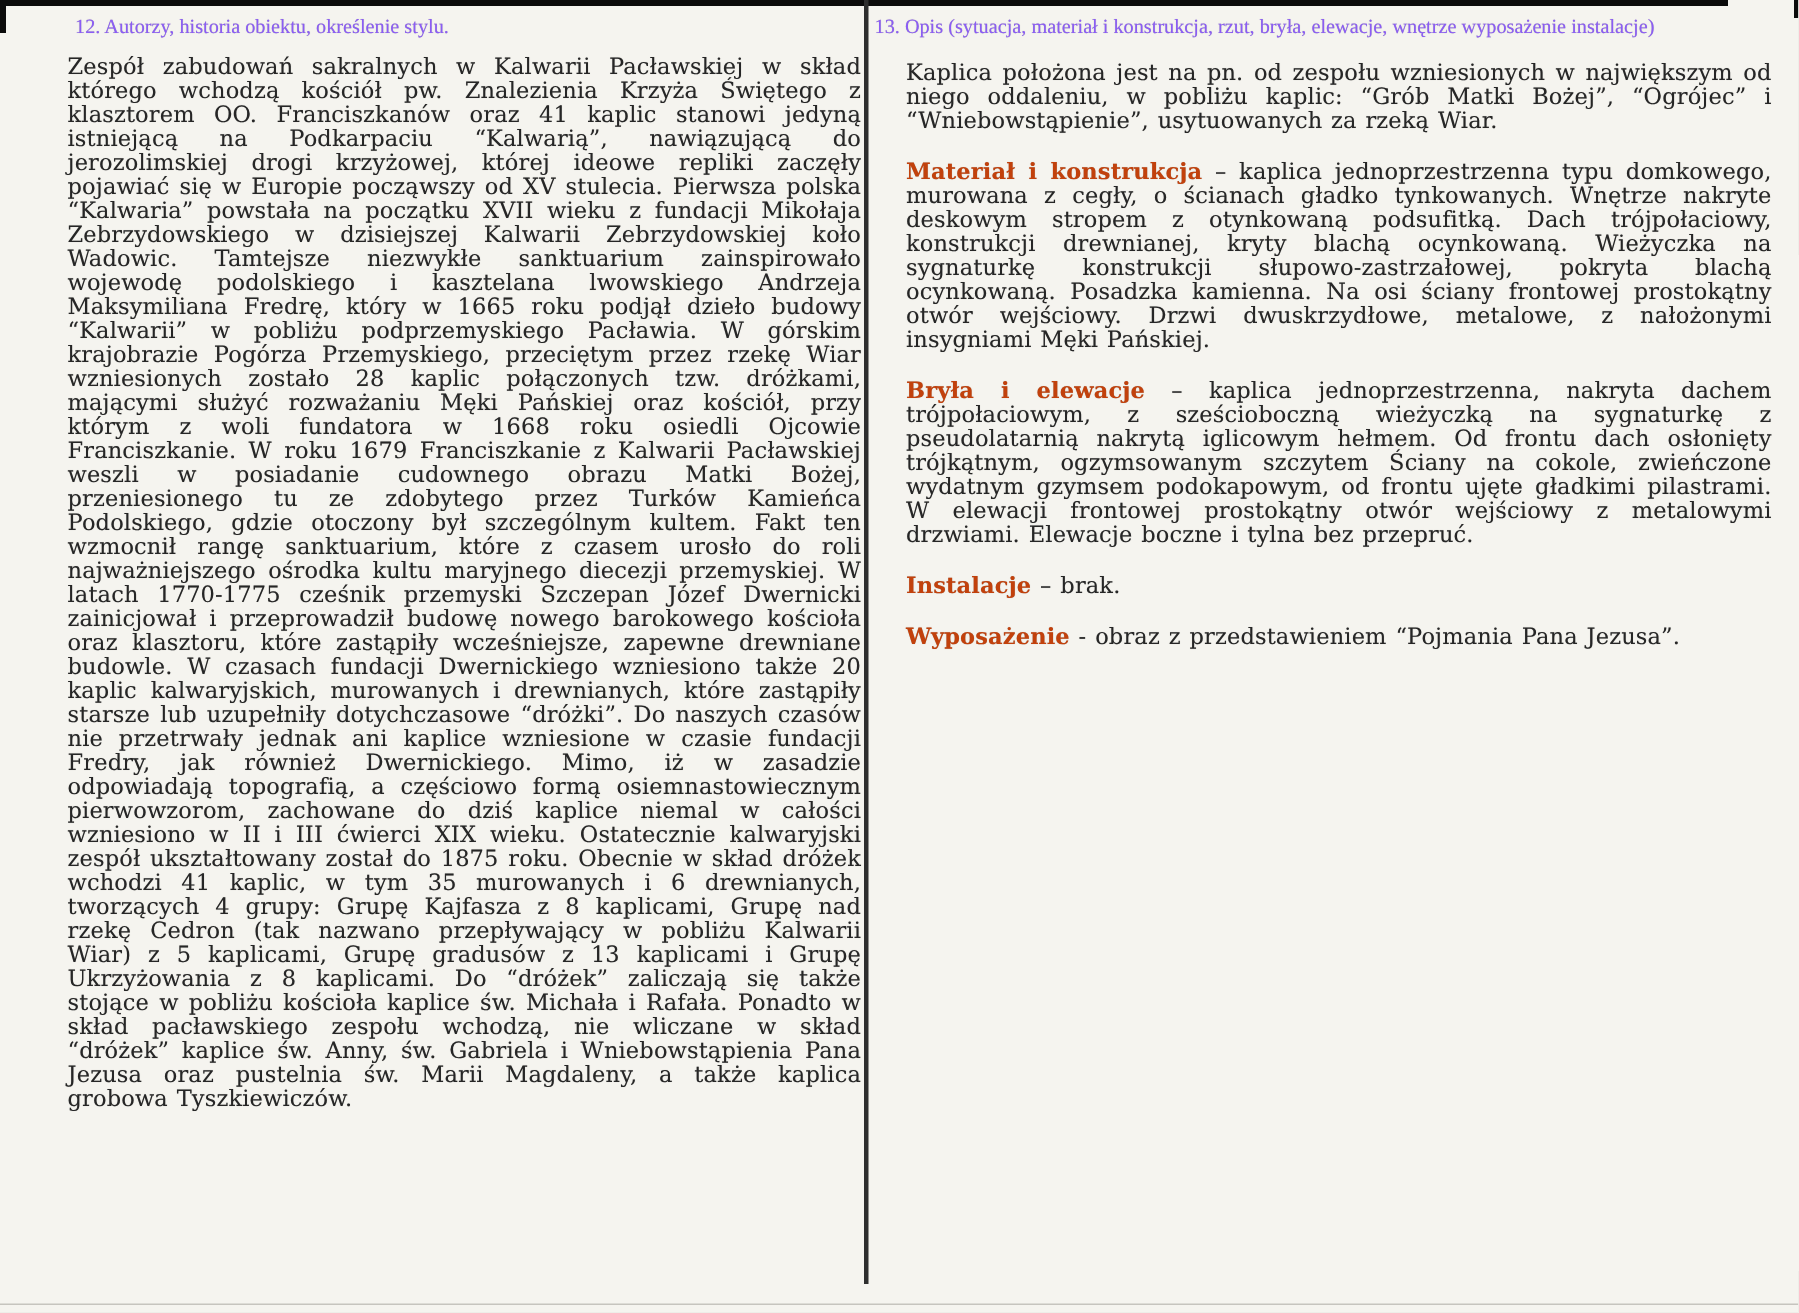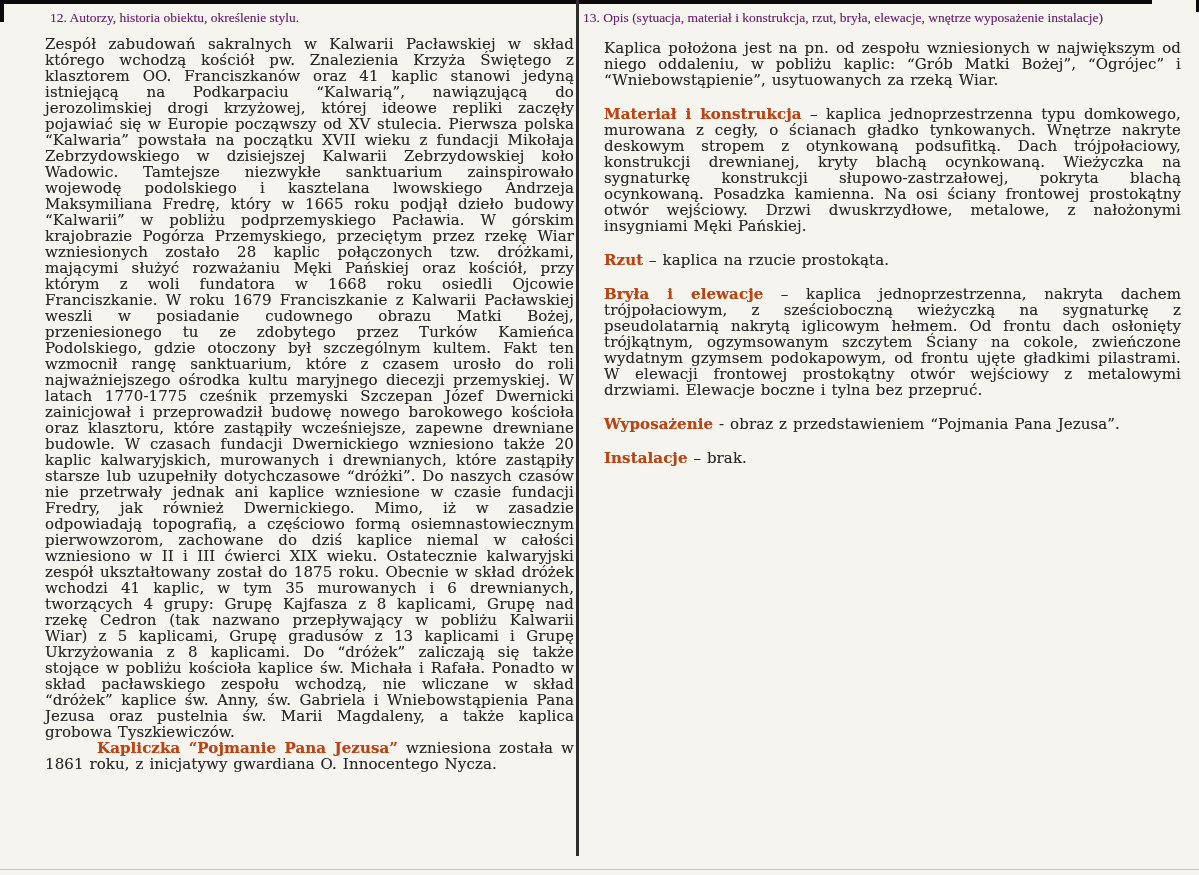--- a/index.html
+++ b/index.html
@@ -43,21 +43,21 @@
     width: 3px; height: 856px;
     background: #2e2e2e;
   }
   
   .col-header {
     position: absolute;
     top: 10px;
     font-family: "Liberation Serif", serif;
     font-size: 13.5px;
     line-height: 16px;
-    color: #701a75;
+    color: #8b5cf6;
     white-space: nowrap;
   }
   .col-header.left  { left: 50px; }
   .col-header.right { left: 583px; text-align: center; }
   
   .text-col {
     position: absolute;
   }
   .text-col.left {
     left: 45px; top: 36px; width: 529px;
@@ -95,39 +95,33 @@
   <div class="scan-bottom-line"></div>
 
   <div class="column-divider"></div>
 
   <div class="col-header left">12. Autorzy, historia obiektu, określenie stylu.</div>
 
   <div class="col-header right">13. Opis (sytuacja, materiał i konstrukcja, rzut, bryła, elewacje, wnętrze wyposażenie instalacje)</div>
 
   <div class="text-col left">
     <p class="body">Zespół zabudowań sakralnych w Kalwarii Pacławskiej w skład którego wchodzą kościół pw. Znalezienia Krzyża Świętego z klasztorem OO. Franciszkanów oraz 41 kaplic stanowi jedyną istniejącą na Podkarpaciu “Kalwarią”, nawiązującą do jerozolimskiej drogi krzyżowej, której ideowe repliki zaczęły pojawiać się w Europie począwszy od XV stulecia. Pierwsza polska “Kalwaria” powstała na początku XVII wieku z fundacji Mikołaja Zebrzydowskiego w dzisiejszej Kalwarii Zebrzydowskiej koło Wadowic. Tamtejsze niezwykłe sanktuarium zainspirowało wojewodę podolskiego i kasztelana lwowskiego Andrzeja Maksymiliana Fredrę, który w 1665 roku podjął dzieło budowy “Kalwarii” w pobliżu podprzemyskiego Pacławia. W górskim krajobrazie Pogórza Przemyskiego, przeciętym przez rzekę Wiar wzniesionych zostało 28 kaplic połączonych tzw. dróżkami, mającymi służyć rozważaniu Męki Pańskiej oraz kościół, przy którym z woli fundatora w 1668 roku osiedli Ojcowie Franciszkanie. W roku 1679 Franciszkanie z Kalwarii Pacławskiej weszli w posiadanie cudownego obrazu Matki Bożej, przeniesionego tu ze zdobytego przez Turków Kamieńca Podolskiego, gdzie otoczony był szczególnym kultem. Fakt ten wzmocnił rangę sanktuarium, które z czasem urosło do roli najważniejszego ośrodka kultu maryjnego diecezji przemyskiej. W latach 1770-1775 cześnik przemyski Szczepan Józef Dwernicki zainicjował i przeprowadził budowę nowego barokowego kościoła oraz klasztoru, które zastąpiły wcześniejsze, zapewne drewniane budowle. W czasach fundacji Dwernickiego wzniesiono także 20 kaplic kalwaryjskich, murowanych i drewnianych, które zastąpiły starsze lub uzupełniły dotychczasowe “dróżki”. Do naszych czasów nie przetrwały jednak ani kaplice wzniesione w czasie fundacji Fredry, jak również Dwernickiego. Mimo, iż w zasadzie odpowiadają topografią, a częściowo formą osiemnastowiecznym pierwowzorom, zachowane do dziś kaplice niemal w całości wzniesiono w II i III ćwierci XIX wieku. Ostatecznie kalwaryjski zespół ukształtowany został do 1875 roku. Obecnie w skład dróżek wchodzi 41 kaplic, w tym 35 murowanych i 6 drewnianych, tworzących 4 grupy: Grupę Kajfasza z 8 kaplicami, Grupę nad rzekę Cedron (tak nazwano przepływający w pobliżu Kalwarii Wiar) z 5 kaplicami, Grupę gradusów z 13 kaplicami i Grupę Ukrzyżowania z 8 kaplicami. Do “dróżek” zaliczają się także stojące w pobliżu kościoła kaplice św. Michała i Rafała. Ponadto w skład pacławskiego zespołu wchodzą, nie wliczane w skład “dróżek” kaplice św. Anny, św. Gabriela i Wniebowstąpienia Pana Jezusa oraz pustelnia św. Marii Magdaleny, a także kaplica grobowa Tyszkiewiczów.</p>
-    <p class="body indent">
-      <b>Kapliczka “Pojmanie Pana Jezusa”</b><span> wzniesiona została w 1861 roku, z inicjatywy gwardiana O. Innocentego Nycza.</span>
-    </p>
   </div>
 
   <div class="text-col right">
     <p class="body">
       <span>Kaplica położona jest na pn. od zespołu wzniesionych w największym od niego oddaleniu, w pobliżu kaplic: “Grób Matki Bożej”, “Ogrójec” i “Wniebowstąpienie”, usytuowanych za rzeką Wiar.</span>
     </p>
     <p class="body">
       <b>Materiał i konstrukcja</b><span> – kaplica jednoprzestrzenna typu domkowego, murowana z cegły, o ścianach gładko tynkowanych. Wnętrze nakryte deskowym stropem z otynkowaną podsufitką. Dach trójpołaciowy, konstrukcji drewnianej, kryty blachą ocynkowaną. Wieżyczka na sygnaturkę konstrukcji słupowo-zastrzałowej, pokryta blachą ocynkowaną. Posadzka kamienna. Na osi ściany frontowej prostokątny otwór wejściowy. Drzwi dwuskrzydłowe, metalowe, z nałożonymi insygniami Męki Pańskiej.</span>
     </p>
     <p class="body">
-      <b>Rzut</b><span> – kaplica na rzucie prostokąta.</span>
-    </p>
-    <p class="body">
       <b>Bryła i elewacje</b><span> – kaplica jednoprzestrzenna, nakryta dachem trójpołaciowym, z sześcioboczną wieżyczką na sygnaturkę z pseudolatarnią nakrytą iglicowym hełmem. Od frontu dach osłonięty trójkątnym, ogzymsowanym szczytem Ściany na cokole, zwieńczone wydatnym gzymsem podokapowym, od frontu ujęte gładkimi pilastrami. W elewacji frontowej prostokątny otwór wejściowy z metalowymi drzwiami. Elewacje boczne i tylna bez przepruć.</span>
     </p>
     <p class="body">
-      <b>Wyposażenie</b><span> - obraz z przedstawieniem “Pojmania Pana Jezusa”.</span>
+      <b>Instalacje</b><span> – brak.</span>
     </p>
     <p class="body">
-      <b>Instalacje</b><span> – brak.</span>
+      <b>Wyposażenie</b><span> - obraz z przedstawieniem “Pojmania Pana Jezusa”.</span>
     </p>
   </div>
 
 </div>
 
 </body></html>

